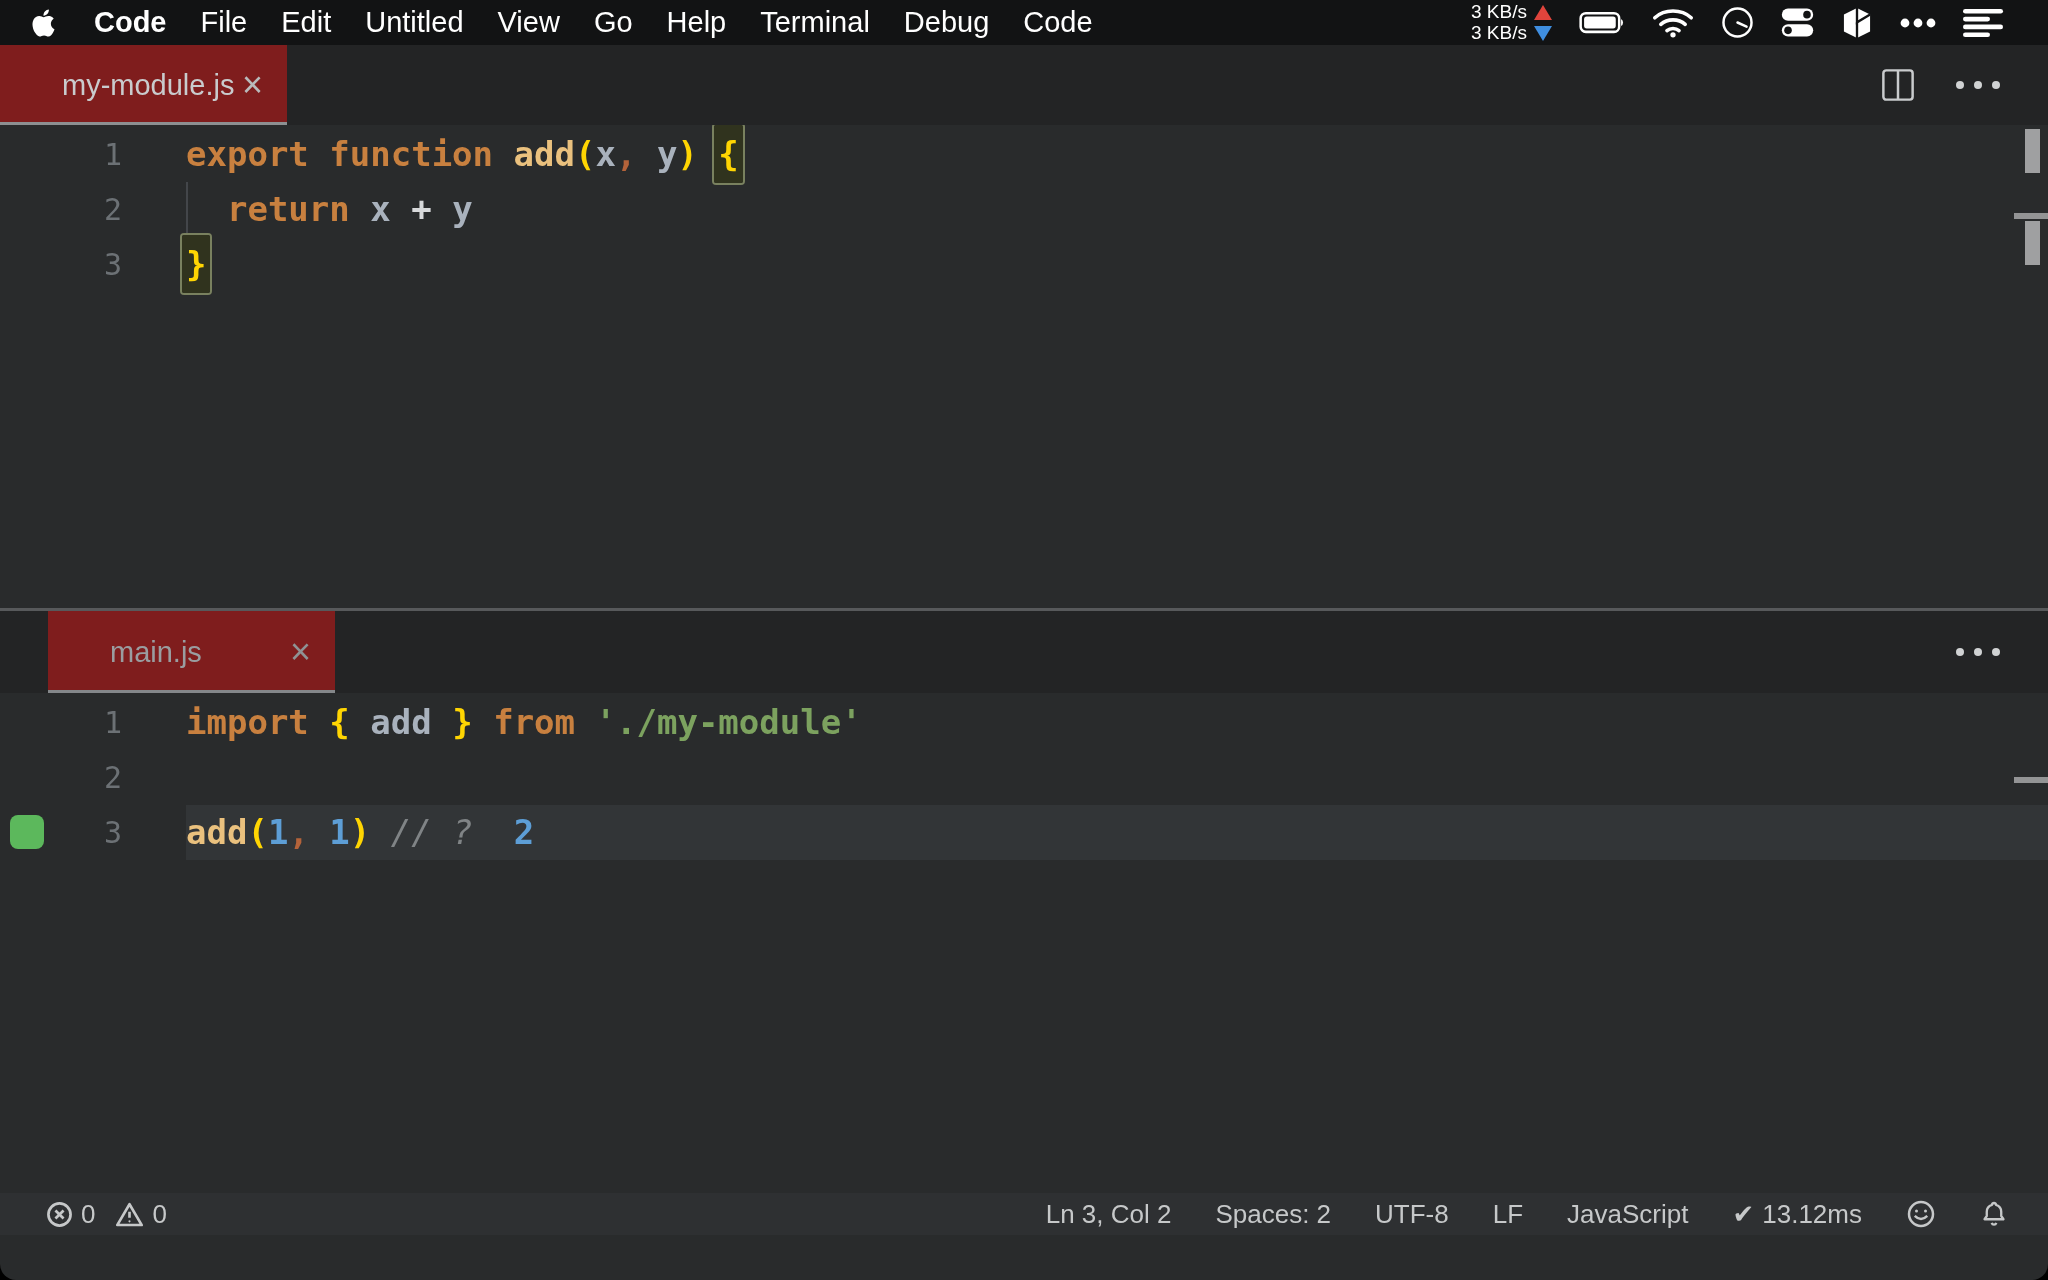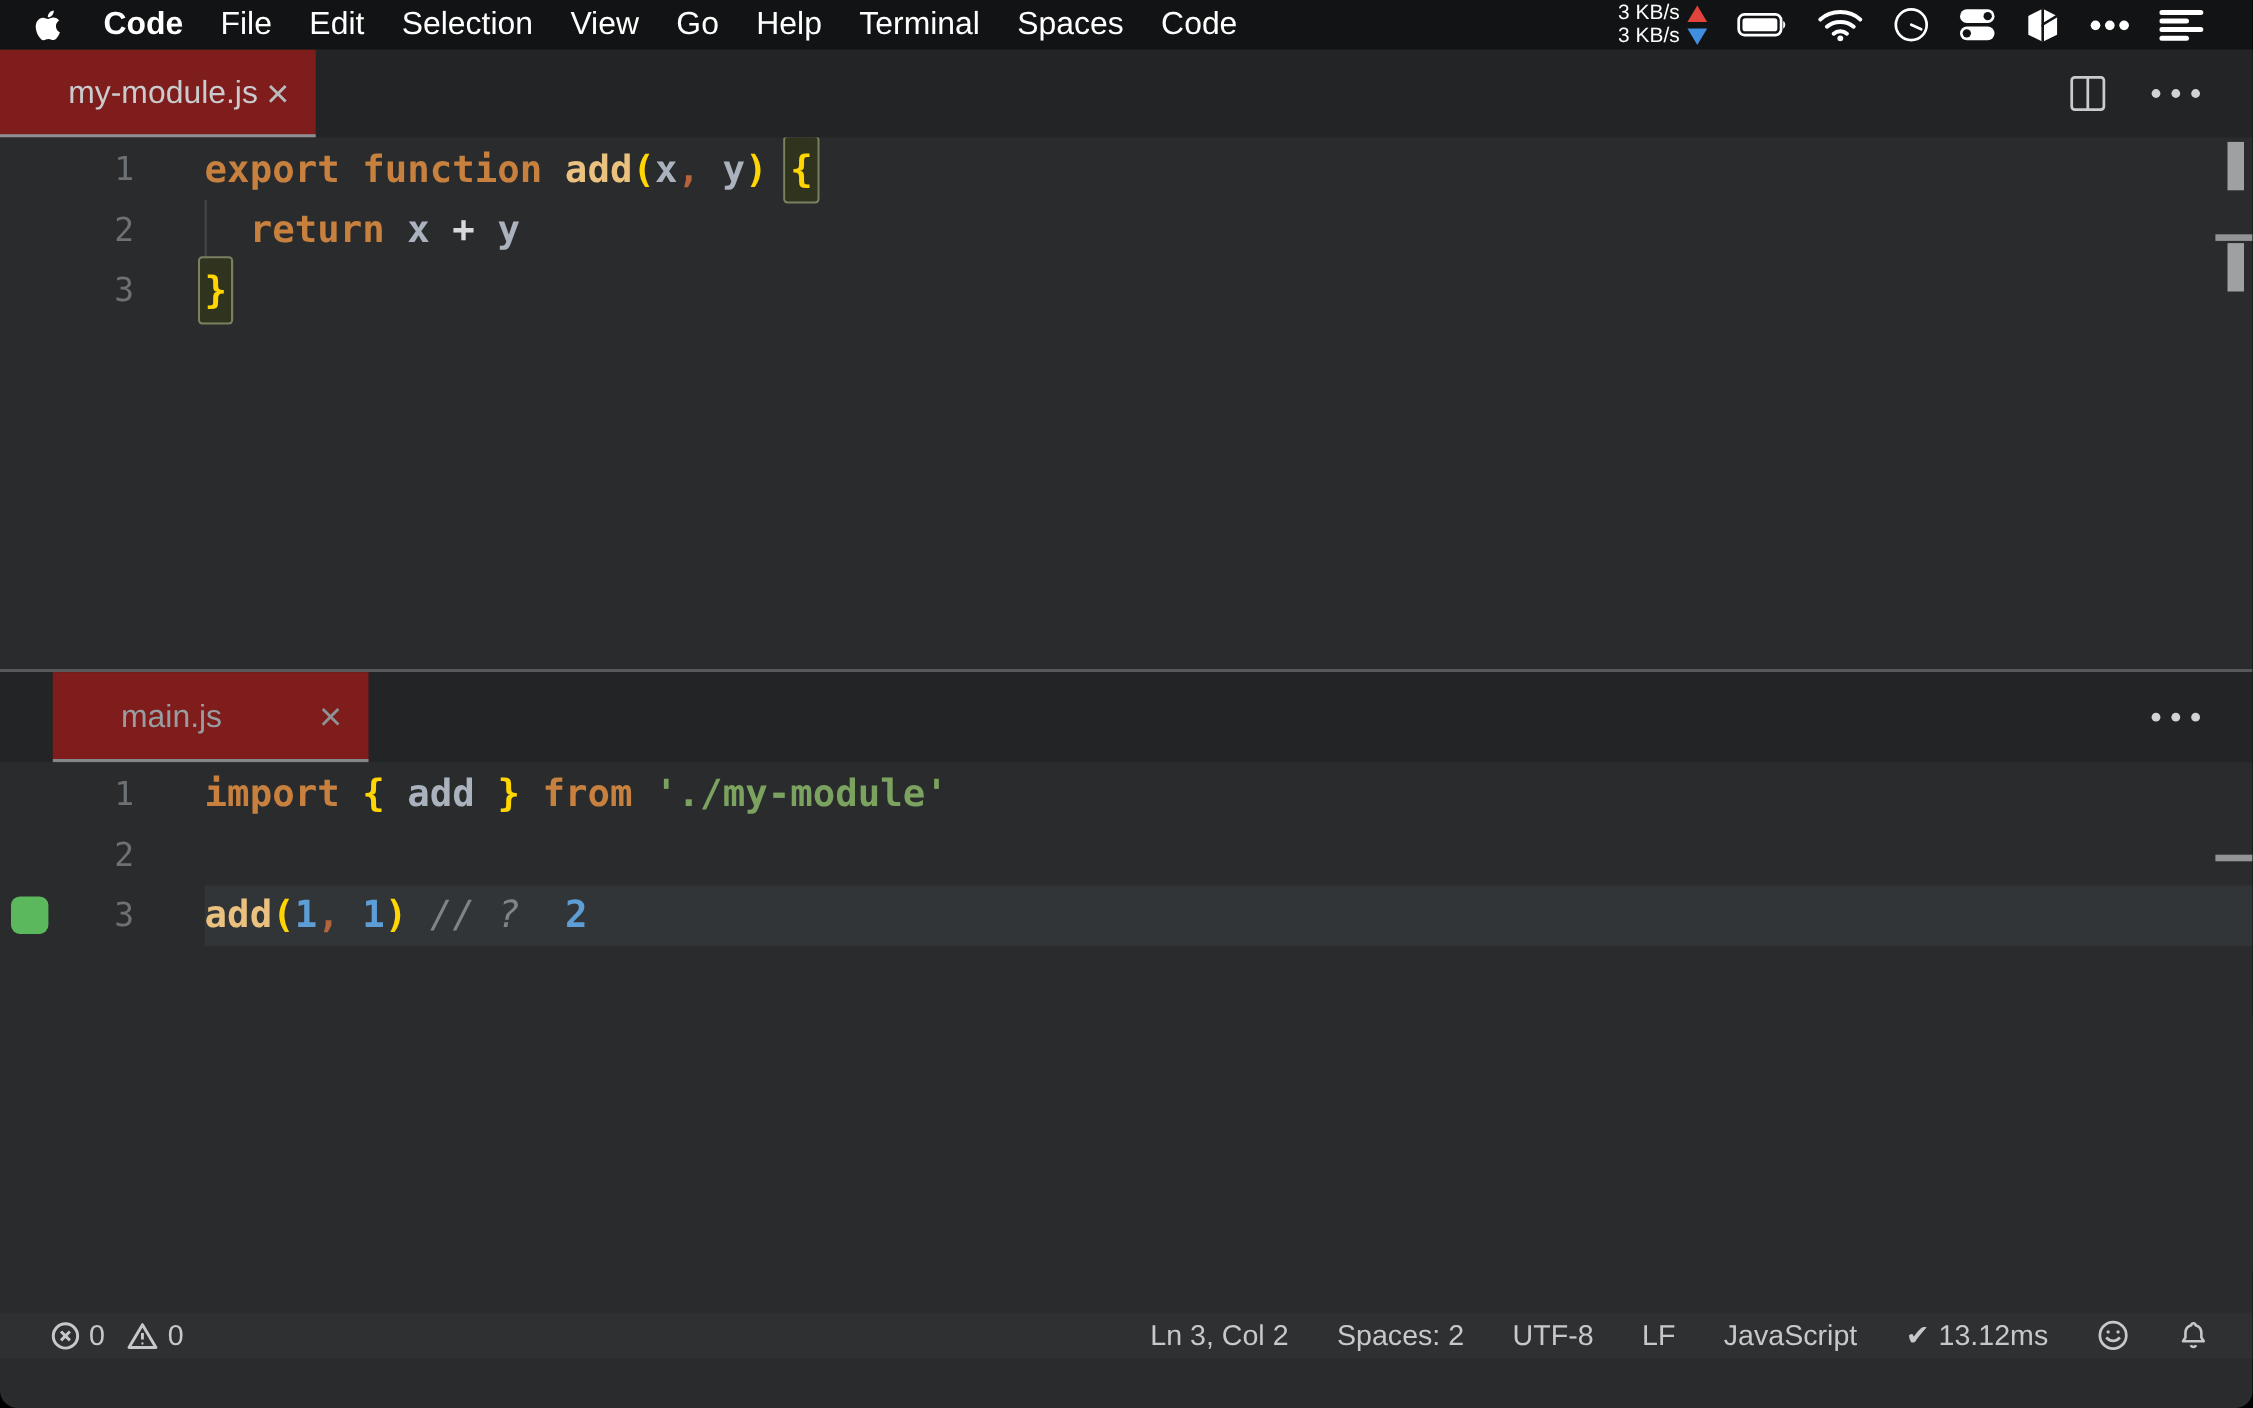--- a/index.html
+++ b/index.html
@@ -94,26 +94,26 @@
   <nav class="menubar">
     <span class="apple">
       <svg width="27" height="32" viewBox="0 0 24 26" fill="#ffffff">
         <path d="M12.15 7.9c-.95 0-2.42-1.08-3.96-1.04-2.04.03-3.91 1.18-4.96 3.01-2.12 3.68-.55 9.1 1.52 12.09 1.01 1.45 2.21 3.09 3.79 3.03 1.52-.06 2.09-.99 3.94-.99 1.83 0 2.35.99 3.96.95 1.64-.03 2.68-1.48 3.68-2.95 1.16-1.69 1.64-3.32 1.66-3.41-.04-.01-3.18-1.22-3.22-4.86-.03-3.04 2.48-4.49 2.6-4.56-1.43-2.09-3.62-2.32-4.39-2.38-2-.16-3.68 1.09-4.61 1.09zM15.53 4.83c.84-1.01 1.4-2.43 1.25-3.83-1.21.05-2.66.8-3.53 1.82-.78.9-1.45 2.34-1.27 3.71 1.34.1 2.71-.69 3.56-1.7z"></path>
       </svg>
     </span>
     <div class="menu-items" id="menu-items">
         <span class="menu-item app">Code</span>
         <span class="menu-item">File</span>
         <span class="menu-item">Edit</span>
-        <span class="menu-item">Selection</span>
+        <span class="menu-item">Untitled</span>
         <span class="menu-item">View</span>
         <span class="menu-item">Go</span>
         <span class="menu-item">Help</span>
         <span class="menu-item">Terminal</span>
-        <span class="menu-item">Spaces</span>
+        <span class="menu-item">Debug</span>
         <span class="menu-item">Code</span>
       </div>
 
     <div class="mb-right">
       <div class="net">
         <div class="net-row">
           <span class="net-txt">3 KB/s</span>
           <span class="tri-up"></span>
         </div>
         <div class="net-row">

